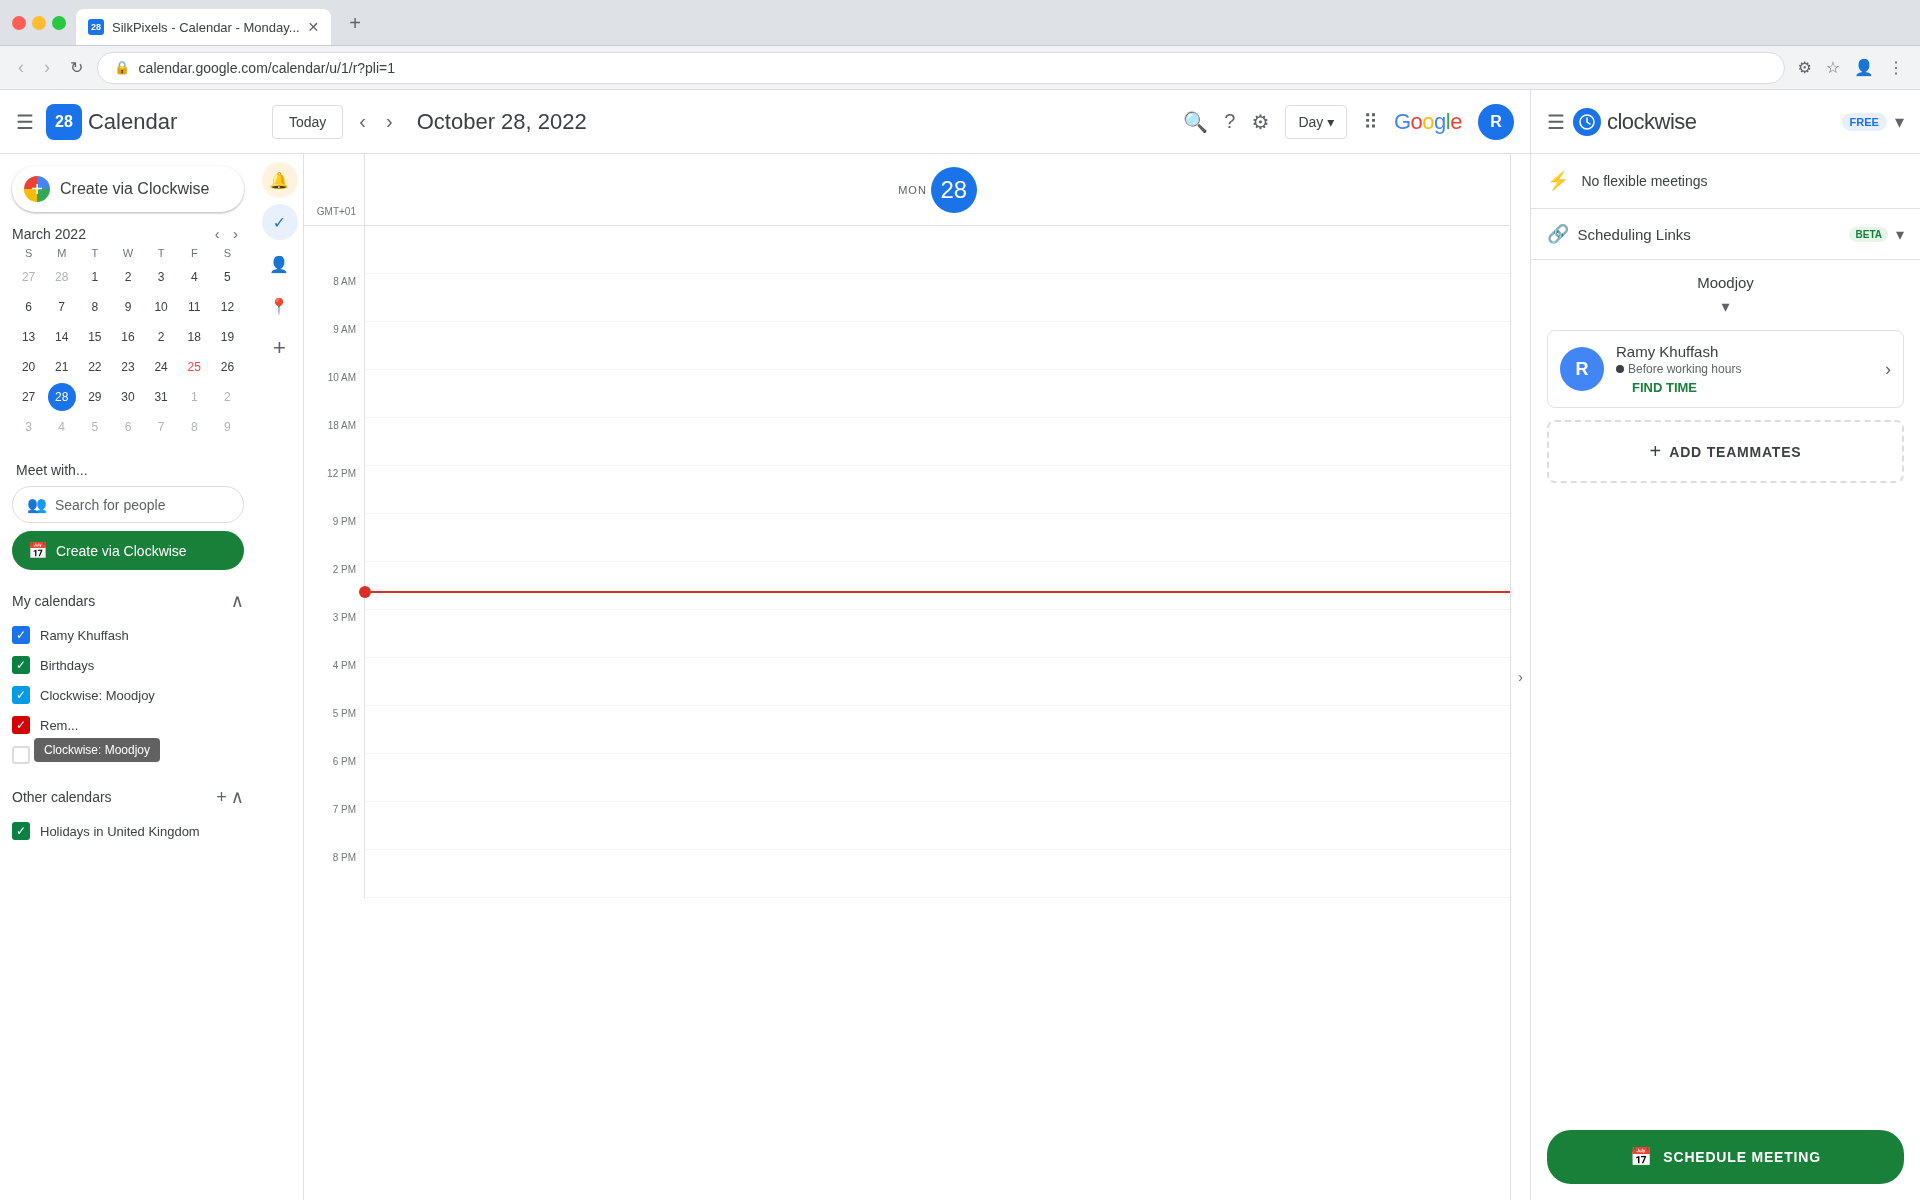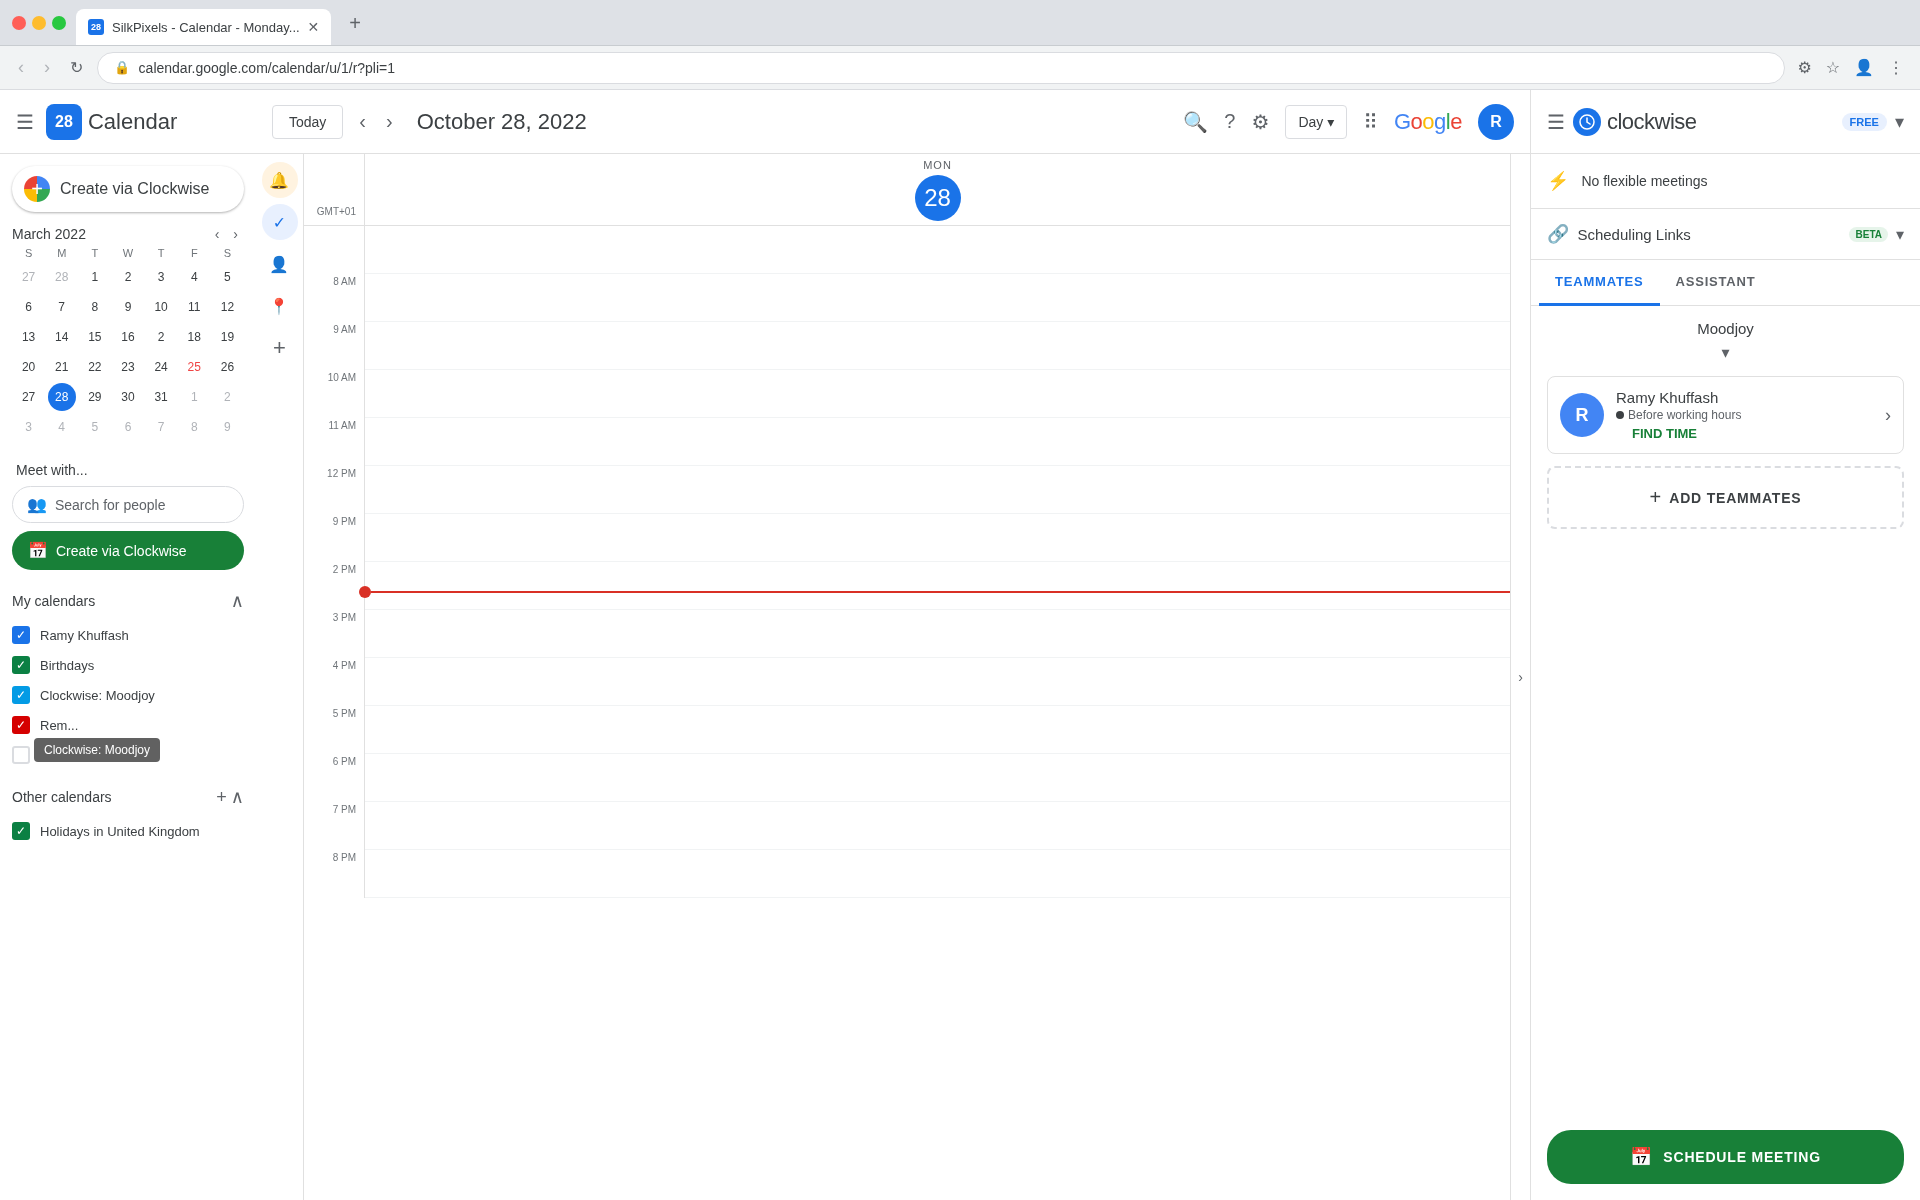--- a/index.html
+++ b/index.html
@@ -238,37 +238,37 @@
         <div style="width:36px;height:36px;border-radius:50%;display:flex;align-items:center;justify-content:center;cursor:pointer;font-size:16px;color:#5f6368;">📍</div>
         <div style="width:36px;height:36px;border-radius:50%;display:flex;align-items:center;justify-content:center;cursor:pointer;font-size:22px;color:#5f6368;">+</div>
       </div>
 
       <div style="display:flex;flex-direction:column;flex:1;overflow:hidden;">
 
         <div style="display:flex;flex-shrink:0;border-bottom:1px solid #e0e0e0;height:72px;">
           <div style="width:60px;flex-shrink:0;display:flex;align-items:flex-end;justify-content:flex-end;padding:0 8px 8px 0;font-size:10px;color:#70757a;">
             <span>GMT+01</span>
           </div>
-          <div style="flex:1;border-left:1px solid #e0e0e0;display:flex;flex-direction:column;align-items:center;justify-content:center;gap:4px;">
+          <div style="flex:1;border-left:1px solid #e0e0e0;display:flex;flex-direction:row;align-items:center;justify-content:center;gap:4px;">
             <span style="font-size:11px;color:#5f6368;font-weight:500;letter-spacing:1px;">MON</span>
             <div style="width:46px;height:46px;background:#1a73e8;border-radius:50%;display:flex;align-items:center;justify-content:center;font-size:24px;color:#fff;font-weight:400;cursor:pointer;">
               <span>28</span>
             </div>
           </div>
         </div>
 
         <div style="flex:1;overflow-y:auto;position:relative;">
           <div style="display:flex;position:relative;min-height:624px;">
             <div style="width:60px;flex-shrink:0;">
 
               <div style="height:48px;"></div>
               <div style="height:48px;display:flex;align-items:flex-start;justify-content:flex-end;padding-right:8px;padding-top:2px;font-size:10px;color:#70757a;">8 AM</div>
               <div style="height:48px;display:flex;align-items:flex-start;justify-content:flex-end;padding-right:8px;padding-top:2px;font-size:10px;color:#70757a;">9 AM</div>
               <div style="height:48px;display:flex;align-items:flex-start;justify-content:flex-end;padding-right:8px;padding-top:2px;font-size:10px;color:#70757a;">10 AM</div>
-              <div style="height:48px;display:flex;align-items:flex-start;justify-content:flex-end;padding-right:8px;padding-top:2px;font-size:10px;color:#70757a;">11 AM</div>
+              <div style="height:48px;display:flex;align-items:flex-start;justify-content:flex-end;padding-right:8px;padding-top:2px;font-size:10px;color:#70757a;">18 AM</div>
               <div style="height:48px;display:flex;align-items:flex-start;justify-content:flex-end;padding-right:8px;padding-top:2px;font-size:10px;color:#70757a;">12 PM</div>
               <div style="height:48px;display:flex;align-items:flex-start;justify-content:flex-end;padding-right:8px;padding-top:2px;font-size:10px;color:#70757a;">9 PM</div>
               <div style="height:48px;display:flex;align-items:flex-start;justify-content:flex-end;padding-right:8px;padding-top:2px;font-size:10px;color:#70757a;">2 PM</div>
               <div style="height:48px;display:flex;align-items:flex-start;justify-content:flex-end;padding-right:8px;padding-top:2px;font-size:10px;color:#70757a;">3 PM</div>
               <div style="height:48px;display:flex;align-items:flex-start;justify-content:flex-end;padding-right:8px;padding-top:2px;font-size:10px;color:#70757a;">4 PM</div>
               <div style="height:48px;display:flex;align-items:flex-start;justify-content:flex-end;padding-right:8px;padding-top:2px;font-size:10px;color:#70757a;">5 PM</div>
               <div style="height:48px;display:flex;align-items:flex-start;justify-content:flex-end;padding-right:8px;padding-top:2px;font-size:10px;color:#70757a;">6 PM</div>
               <div style="height:48px;display:flex;align-items:flex-start;justify-content:flex-end;padding-right:8px;padding-top:2px;font-size:10px;color:#70757a;">7 PM</div>
               <div style="height:48px;display:flex;align-items:flex-start;justify-content:flex-end;padding-right:8px;padding-top:2px;font-size:10px;color:#70757a;">8 PM</div>
             </div>
@@ -330,28 +330,20 @@
         <span style="font-size:14px;color:#3c4043;">No flexible meetings</span>
       </div>
 
       <div style="display:flex;align-items:center;gap:8px;padding:14px 16px;border-bottom:1px solid #e0e0e0;cursor:pointer;">
         <span style="font-size:18px;color:#1a73e8;">🔗</span>
         <span style="font-size:15px;font-weight:500;color:#3c4043;flex:1;">Scheduling Links</span>
         <span style="background:#e6f4ea;color:#188038;font-size:10px;font-weight:600;padding:2px 6px;border-radius:10px;">BETA</span>
         <span style="font-size:16px;color:#5f6368;">▾</span>
       </div>
 
-      <div style="display:flex;border-bottom:1px solid #e0e0e0;padding:0 8px;">
-        <div style="padding:14px 16px;font-size:13px;font-weight:700;color:#1a73e8;cursor:pointer;letter-spacing:0.8px;border-bottom:3px solid #1a73e8;margin-bottom:-1px;">
-          <span>TEAMMATES</span>
-        </div>
-        <div style="padding:14px 16px;font-size:13px;font-weight:700;color:#5f6368;cursor:pointer;letter-spacing:0.8px;border-bottom:3px solid transparent;margin-bottom:-1px;">
-          <span>ASSISTANT</span>
-        </div>
-      </div>
 
       <div style="display:flex;align-items:center;gap:6px;padding:14px 16px;font-size:15px;color:#3c4043;flex-direction:column;">
         <span style="font-weight:500;">Moodjoy</span>
         <span style="font-size:16px;color:#5f6368;cursor:pointer;">▾</span>
       </div>
 
       <div style="margin:0 16px 8px;border:1px solid #e0e0e0;border-radius:8px;display:flex;align-items:center;padding:12px;gap:12px;cursor:pointer;">
         <div style="width:44px;height:44px;border-radius:50%;background:#4285f4;flex-shrink:0;overflow:hidden;display:flex;align-items:center;justify-content:center;color:#fff;font-size:18px;font-weight:bold;">R</div>
         <div style="flex:1;">
           <div style="font-size:15px;font-weight:500;color:#3c4043;">Ramy Khuffash</div>

